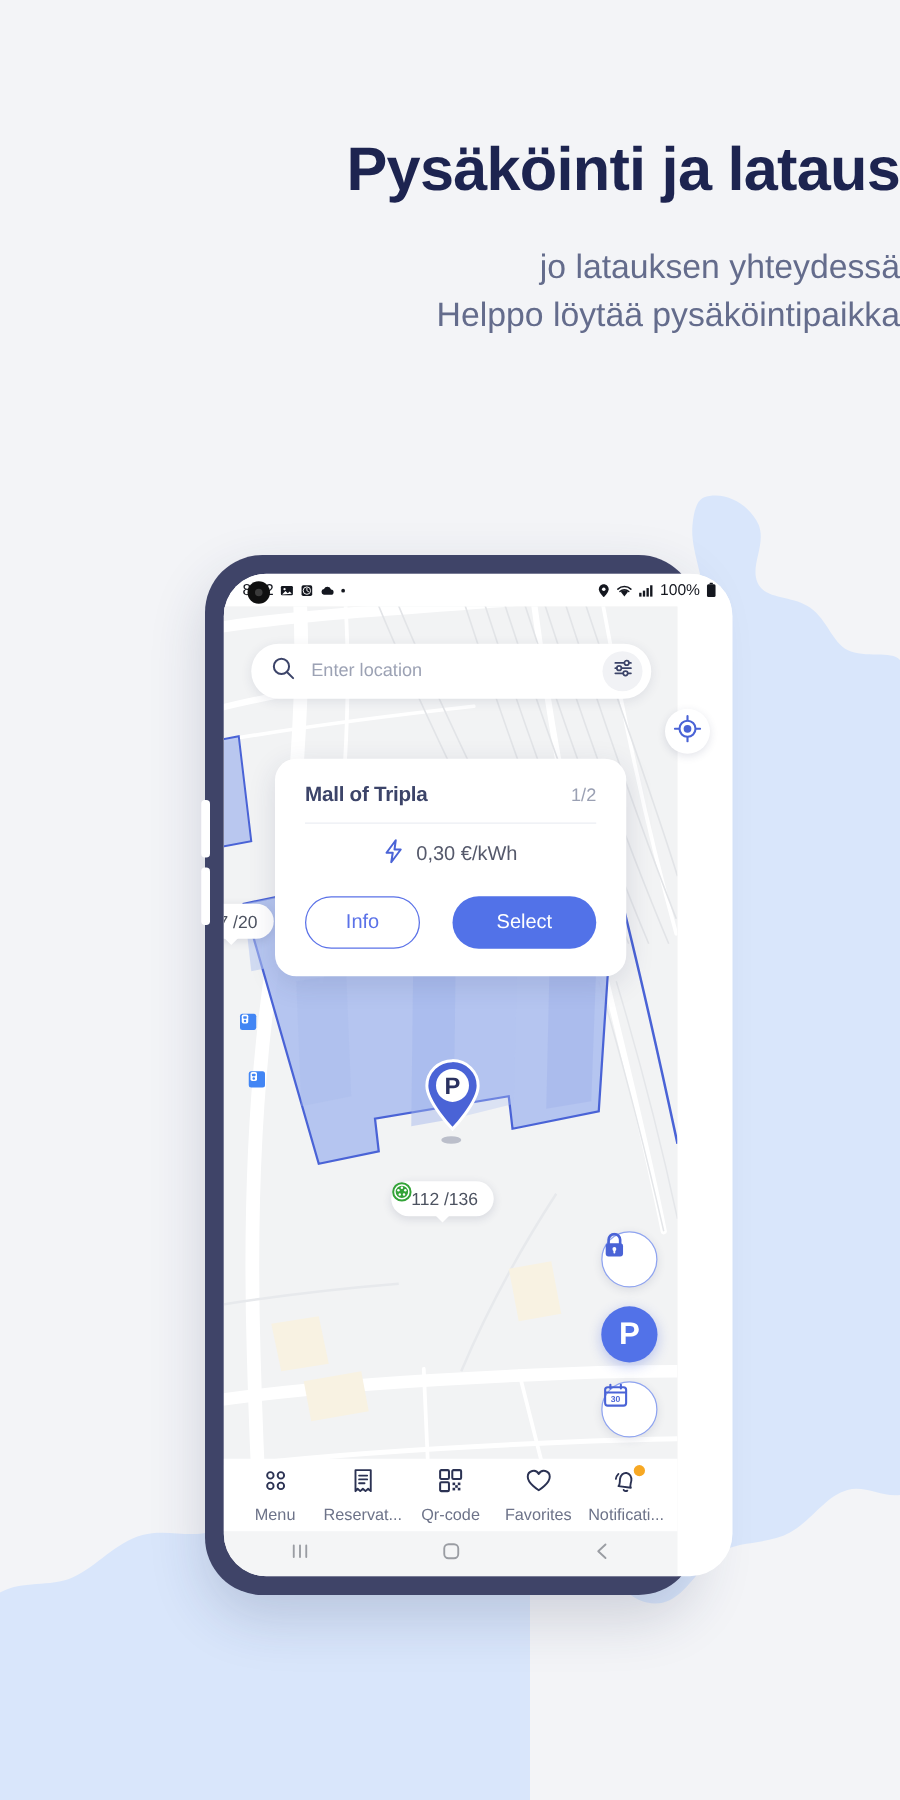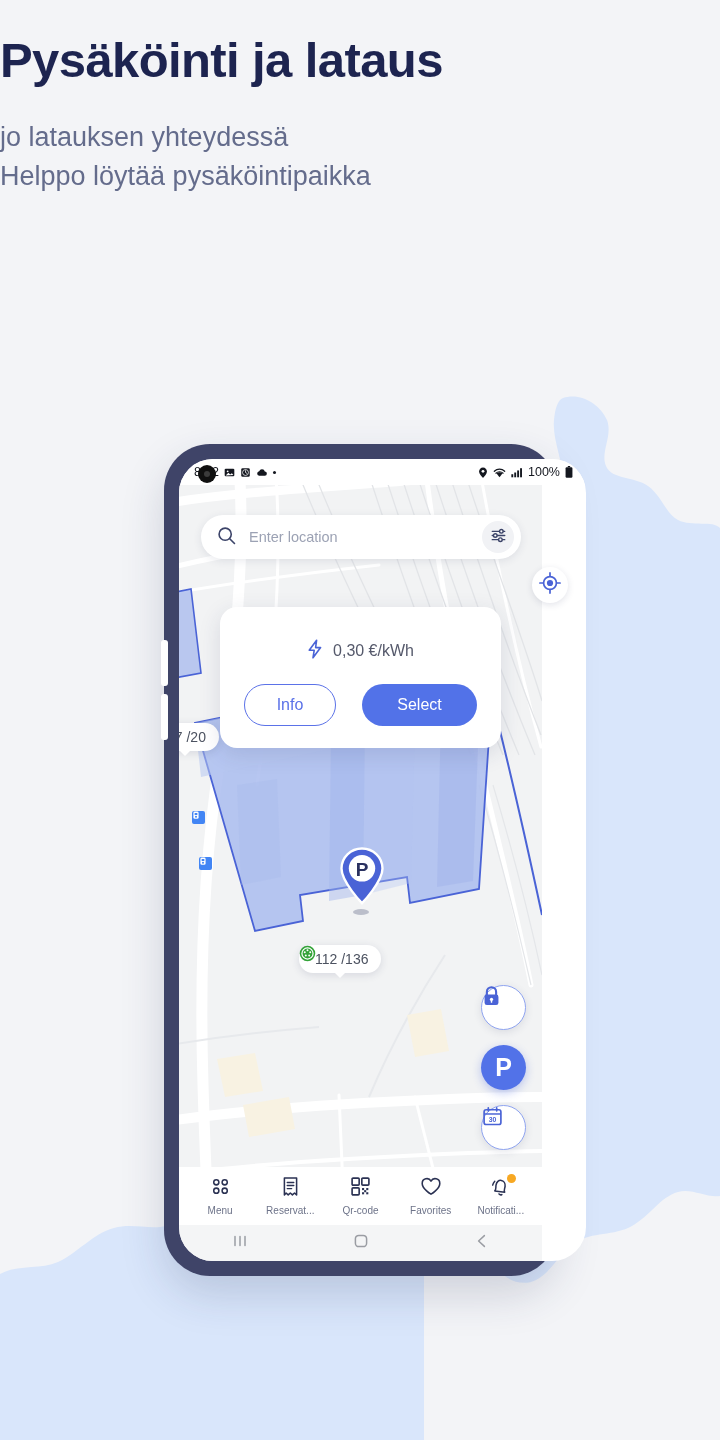--- a/index.html
+++ b/index.html
@@ -22,22 +22,22 @@
     inset: 0;
     overflow: hidden;
     pointer-events: none;
   }
   .bg-layer svg { position: absolute; inset: 0; }
 
   
   .hero {
     position: absolute;
     top: 0; left: 0; right: 0;
-    text-align: left;
-    padding-top: 32px;
+    text-align: right;
+    padding-top: 108px;
     z-index: 3;
   }
   .hero-title {
     font-size: 49px;
     font-weight: 700;
     letter-spacing: -0.6px;
     color: #1d2450;
     line-height: 1.15;
   }
   .hero-sub {
@@ -278,21 +278,21 @@
     content: "";
     position: absolute;
     left: 50%; bottom: -5px;
     margin-left: -6px;
     width: 0; height: 0;
     border-left: 6px solid transparent;
     border-right: 6px solid transparent;
     border-top: 6px solid #ffffff;
   }
   .occ-text { font-size: 14px; color: #4c5260; white-space: nowrap; }
-  .occ-main { left: 120px; top: 460px; }
+  .occ-main { left: 134px; top: 460px; }
   .occ-side { left: -28px; top: 238px; }
 
   
   .fab {
     position: absolute;
     right: 16px;
     width: 45px; height: 45px;
     border-radius: 50%;
     display: flex; align-items: center; justify-content: center;
     z-index: 16;
@@ -334,21 +334,21 @@
   }
   .nav-item {
     display: flex;
     flex-direction: column;
     align-items: center;
     gap: 4px;
     width: 66px;
     position: relative;
   }
   .nav-label {
-    font-size: 10px;
+    font-size: 13px;
     color: #6d7389;
     white-space: nowrap;
     overflow: hidden;
     text-overflow: ellipsis;
     max-width: 66px;
     text-align: center;
   }
   .nav-badge {
     position: absolute;
     left: 39px; top: -2px;
@@ -621,20 +621,24 @@
       <span>
         <svg width="22" height="22" viewBox="0 0 22 22">
           <circle cx="11" cy="11" r="6.4" fill="none" stroke="#4a63d6" stroke-width="1.7"></circle>
           <circle cx="11" cy="11" r="3.1" fill="#4a63d6"></circle>
           <path d="M11 0.9 V4.2 M11 17.8 V21.1 M0.9 11 H4.2 M17.8 11 H21.1" stroke="#4a63d6" stroke-width="1.7" stroke-linecap="round"></path>
         </svg>
       </span>
     </div>
 
     <div class="info-card">
+      <div class="card-head">
+        <span class="card-title">Mall of Tripla</span>
+        <span class="card-count">1/2</span>
+      </div>
 
 
       <div class="card-price">
         <span>
           <svg width="16" height="20" viewBox="0 0 16 20">
             <path d="M9.6 1.2 L2.2 11.2 H7.2 L6 18.8 L13.6 8.6 H8.6 Z" fill="none" stroke="#4a63d6" stroke-width="1.6" stroke-linejoin="round"></path>
           </svg>
         </span>
         <span class="price-text">0,30 €/kWh</span>
       </div>

